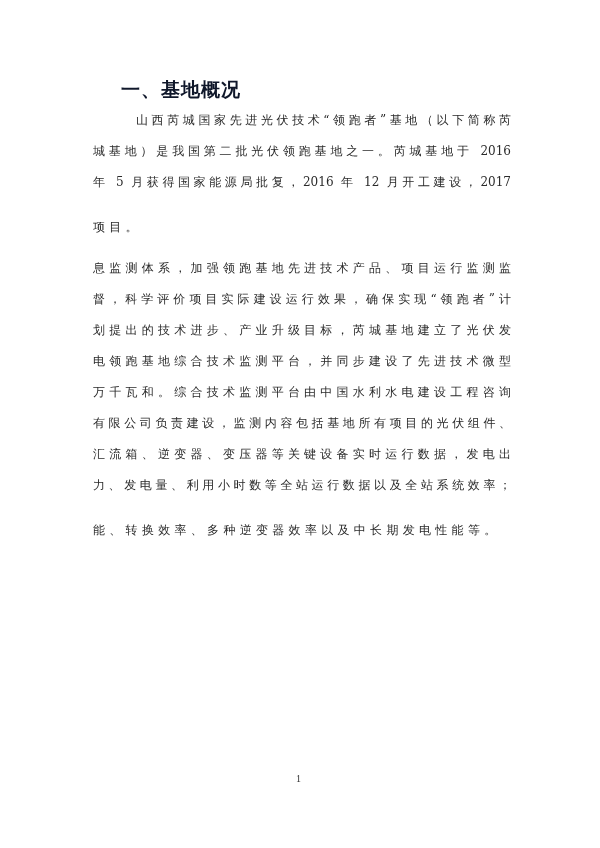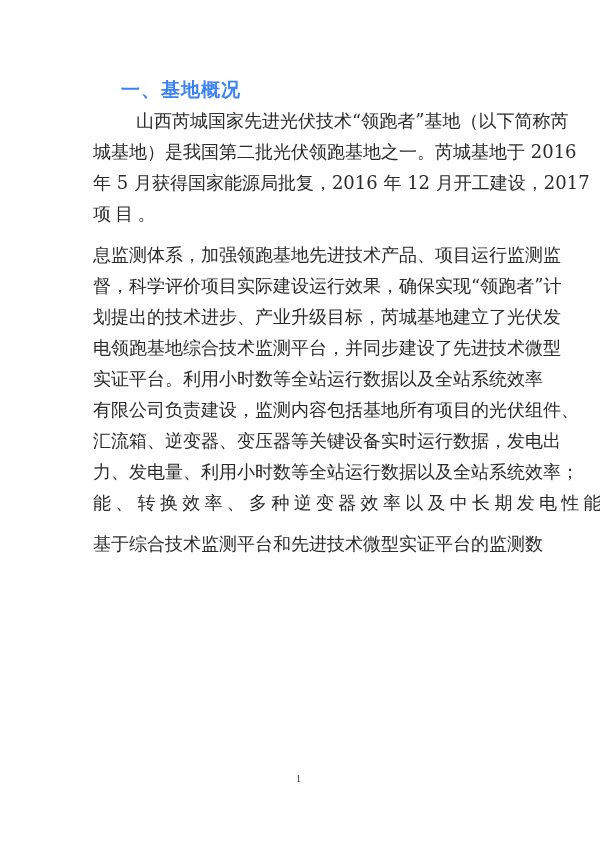--- a/index.html
+++ b/index.html
@@ -5,31 +5,31 @@
     html, body { margin: 0; padding: 0; background: #ffffff; }
     body { width: 600px; height: 848px; position: relative; overflow: hidden; }
     .page {
       position: absolute; left: 0; top: 0; width: 600px; height: 848px; background: #fff;
       color: #2a2a2a;
       font-family: "DejaVu Serif", "Liberation Serif", serif;
     }
     .heading {
       position: absolute; left: 121px; top: 77px;
       font-family: "DejaVu Sans", "Liberation Sans", sans-serif;
-      font-weight: bold; font-size: 19px; color: #3b82f6; letter-spacing: 1px;
+      font-weight: bold; font-size: 19px; color: #0f172a; letter-spacing: 1px;
       white-space: nowrap;
     }
     .body {
       position: absolute; left: 93px; top: 105px; width: 418px;
     }
     .line {
-      height: 31px; line-height: 31px; font-size: 18px; white-space: nowrap;
+      height: 31px; line-height: 31px; font-size: 12px; white-space: nowrap;
       text-align: justify; text-align-last: justify; display: block;
     }
-    .line.last { text-align-last: left; letter-spacing: 4.3px; }
+    .line.last { text-align-last: left; letter-spacing: 4.3px; margin-top: 14px; }
     .line.indent { padding-left: 43px; }
     .gap { height: 10px; }
     .page-number {
       position: absolute; left: 296px; top: 773px; font-size: 10px; color: #333;
       font-family: "Liberation Serif", serif;
     }
   </style>
 </head>
 <body>
 
@@ -42,26 +42,25 @@
       <span class="line">城基地）是我国第二批光伏领跑基地之一。芮城基地于 2016</span>
       <span class="line">年 5 月获得国家能源局批复，2016 年 12 月开工建设，2017</span>
       <span class="line last">项目。</span>
     </div>
     <div class="gap"></div>
     <div>
       <span class="line">息监测体系，加强领跑基地先进技术产品、项目运行监测监</span>
       <span class="line">督，科学评价项目实际建设运行效果，确保实现“领跑者”计</span>
       <span class="line">划提出的技术进步、产业升级目标，芮城基地建立了光伏发</span>
       <span class="line">电领跑基地综合技术监测平台，并同步建设了先进技术微型</span>
-      <span class="line">实证平台。利用小时数等全站运行数据以及全站系统效率</span>
+      <span class="line">万千瓦和。综合技术监测平台由中国水利水电建设工程咨询</span>
       <span class="line">有限公司负责建设，监测内容包括基地所有项目的光伏组件、</span>
       <span class="line">汇流箱、逆变器、变压器等关键设备实时运行数据，发电出</span>
       <span class="line">力、发电量、利用小时数等全站运行数据以及全站系统效率；</span>
       <span class="line last">能、转换效率、多种逆变器效率以及中长期发电性能等。</span>
     </div>
     <div class="gap"></div>
     <div>
-      <span class="line">基于综合技术监测平台和先进技术微型实证平台的监测数</span>
     </div>
   </div>
 
   <div class="page-number">1</div>
 </div>
 
 </body></html>

